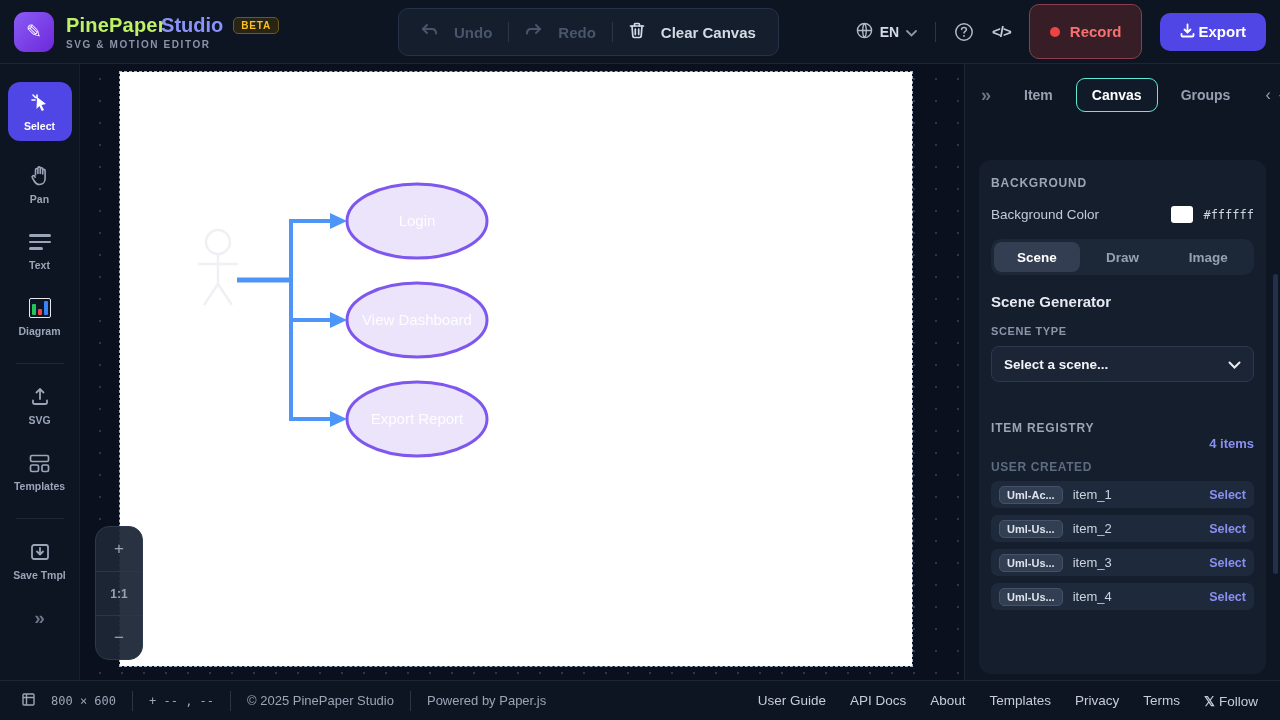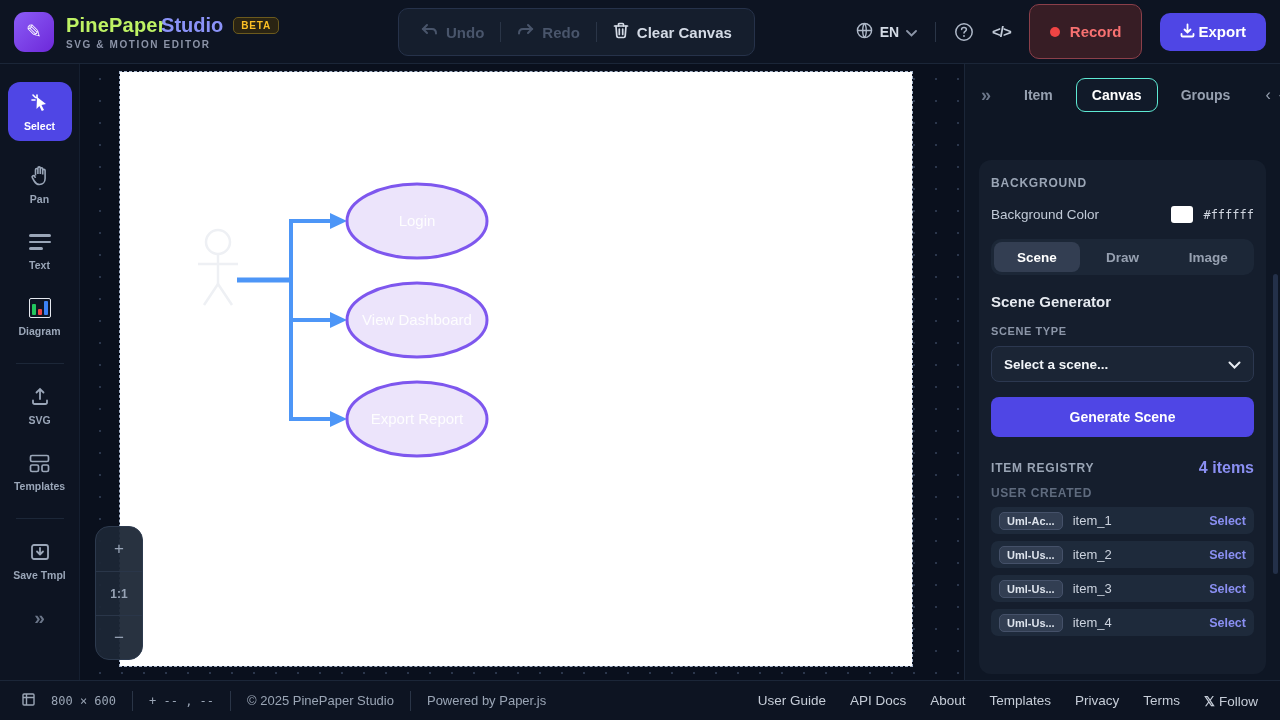--- a/index.html
+++ b/index.html
@@ -17,21 +17,21 @@
   .brand-text .line1 { display:flex; align-items:center; gap:10px; }
   .t-primary { font-size:20px; font-weight:700; color:#bef264; letter-spacing:.2px; }
   .t-secondary { font-size:20px; font-weight:700; color:#8b93f8; margin-left:-9px; }
   .beta { font-size:10px; font-weight:700; color:#fbbf24; background:#2a2413;
     border:1px solid #6b5a1d; border-radius:5px; padding:2px 7px; letter-spacing:.8px; }
   .t-sub { font-size:10px; font-weight:700; color:#8b93a7; letter-spacing:1.6px; margin-top:2px; }
 
   .history-group { position:absolute; left:398px; top:8px; height:48px; background:#151e2d;
     border:1px solid #26324a; border-radius:10px; display:flex; align-items:center;
     padding:0 10px; gap:4px; }
-  .hbtn { display:flex; align-items:center; gap:8px; font-size:15px; font-weight:600;
+  .hbtn { display:flex; align-items:center; gap:16px; font-size:15px; font-weight:600;
     padding:8px 12px; border-radius:8px; cursor:default; }
   .hbtn.disabled { color:#49556b; }
   .hbtn.enabled { color:#d4dbe6; cursor:pointer; }
   .vdiv { width:1px; height:20px; background:#2a3547; }
 
   .top-right { margin-left:auto; display:flex; align-items:center; gap:18px; }
   .lang { display:flex; align-items:center; gap:7px; color:#d4dbe6; font-size:14px;
     font-weight:600; cursor:pointer; }
   .icon-btn { color:#aeb8c8; display:flex; align-items:center; cursor:pointer; }
   .code-icon { font-size:15px; font-weight:700; color:#c3ccd9; letter-spacing:-1px; }
@@ -104,21 +104,21 @@
   .select .sel-text { font-size:13.5px; font-weight:600; color:#f2f5f9; }
   .select .chev { margin-left:auto; color:#e8ecf2; }
   .check-row { margin-top:15px; display:flex; align-items:center; gap:10px; }
   .checkbox { width:16px; height:16px; background:#fff; border-radius:3px; cursor:pointer;
     flex:0 0 16px; }
   .check-lbl { font-size:13px; color:#9aa5b8; }
   .generate-btn { margin-top:15px; width:100%; height:40px; background:#4f46e5; border:none;
     border-radius:8px; color:#fff; font-size:14px; font-weight:700; cursor:pointer;
     font-family:inherit; }
   .registry-head { margin-top:22px; display:flex; align-items:center; }
-  .count { margin-left:auto; font-size:16px; font-weight:600; color:#8a8ff2; }
+  .count { margin-left:auto; font-size:13px; font-weight:600; color:#8a8ff2;margin-top:32px; }
   .group-label { margin-top:9px; font-size:12px; font-weight:600; color:#5f6b7e;
     letter-spacing:.6px; }
   .reg-row { margin-top:7px; height:27px; background:#1e2a3b; border-radius:7px;
     display:flex; align-items:center; padding:0 8px; }
   .badge { background:#323e52; border:1px solid #455169; border-radius:5px; font-size:11px;
     font-weight:600; color:#dde3ec; padding:2px 7px; cursor:default; }
   .item-name { font-size:13px; color:#ccd3de; margin-left:10px; }
   .select-link { margin-left:auto; font-size:12.5px; font-weight:700; color:#8a8ff2;
     cursor:pointer; }
   .scroll-thumb { position:absolute; right:2px; top:210px; width:5px; height:300px;
@@ -378,21 +378,20 @@
         <div class="select">
           <span class="sel-text">Select a scene...</span>
           <span class="chev">
             <svg width="13" height="8" viewBox="0 0 13 8" fill="none" stroke="#e8ecf2" stroke-width="2" stroke-linecap="round">
                 <path d="M1.5 1.5 L6.5 6.5 L11.5 1.5"></path>
               </svg>
           </span>
         </div>
 
 
-        <button class="generate-btn">Generate Scene</button>
 
         <div class="registry-head">
           <span class="sect-label">ITEM REGISTRY</span>
           <span class="count">4 items</span>
         </div>
         <div class="group-label">USER CREATED</div>
 
         <div class="reg-row">
           <span class="badge">Uml-Ac...</span>
           <span class="item-name">item_1</span>

